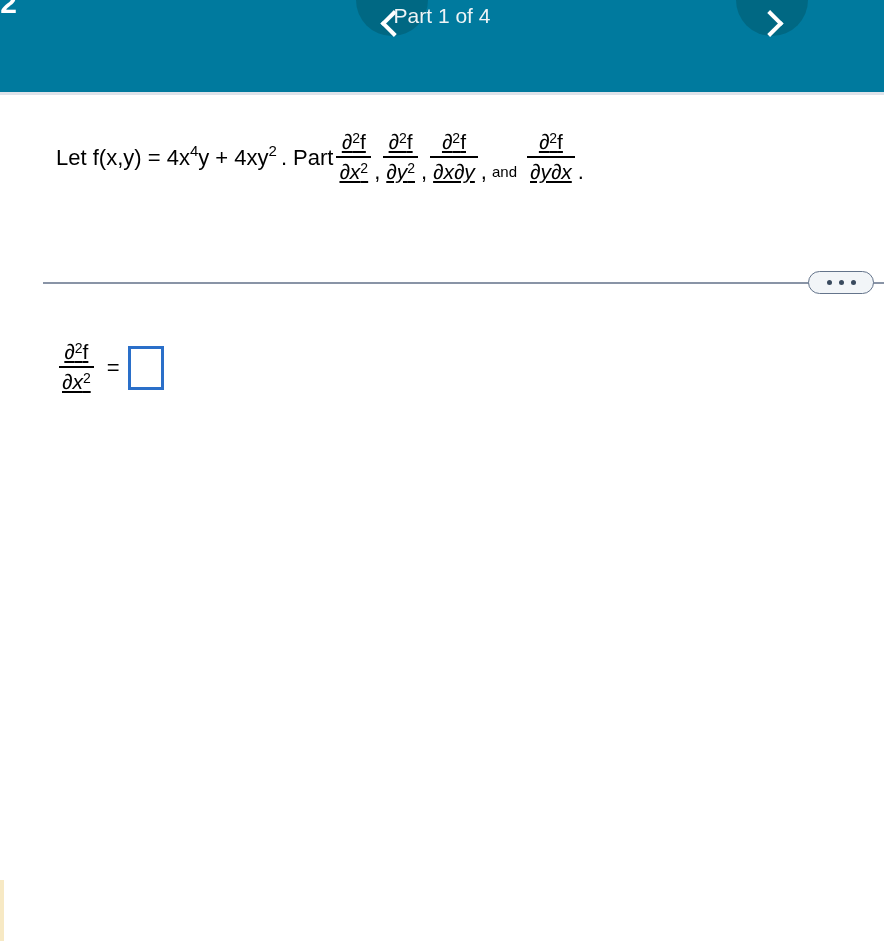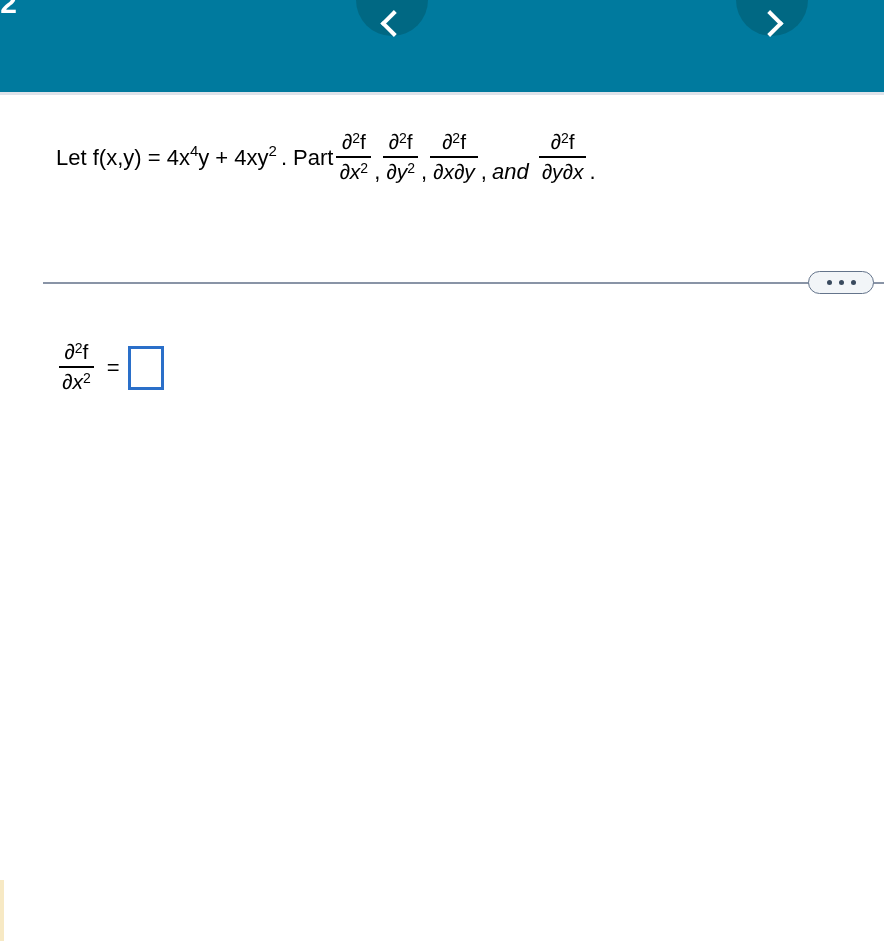--- a/index.html
+++ b/index.html
@@ -123,20 +123,21 @@
 
   
   .frac {
     display: inline-flex;
     flex-direction: column;
     align-items: center;
     vertical-align: middle;
     margin: 0 3px;
     position: relative;
     top: -1px;
+    text-decoration: underline;
   }
   .frac .num, .frac .den {
     font-size: 21px;
     line-height: 1.22;
     padding: 0 3px;
     white-space: nowrap;
   }
   .frac .bar {
     width: 100%;
     height: 2px;
@@ -148,25 +149,24 @@
     font-size: 14px;
     position: relative;
     top: -6px;
   }
   .punct {
     font-size: 22px;
     position: relative;
     top: 14px;
   }
   .andword {
-    font-size: 22px;
+    font-size: 15px;
     position: relative;
     top: 14px;
     margin: 0 7px 0 5px;
-    font-style: italic;
   }
 
   
   .divider-row {
     position: absolute;
     left: 39px;
     top: 176px;
     width: 845px;
     height: 24px;
   }
@@ -227,20 +227,21 @@
 </head>
 <body>
 
 <div class="header">
   <div class="exercise-label">.2</div>
 
   <button class="nav-btn prev">
     <span class="chev"></span>
   </button>
 
+  <div class="part-indicator">Part 1 of 4</div>
 
   <button class="nav-btn next">
     <span class="chev"></span>
   </button>
 </div>
 <div class="header-bottom-line"></div>
 
 <div class="left-rail-line"></div>
 <div class="cream-strip"></div>
 

